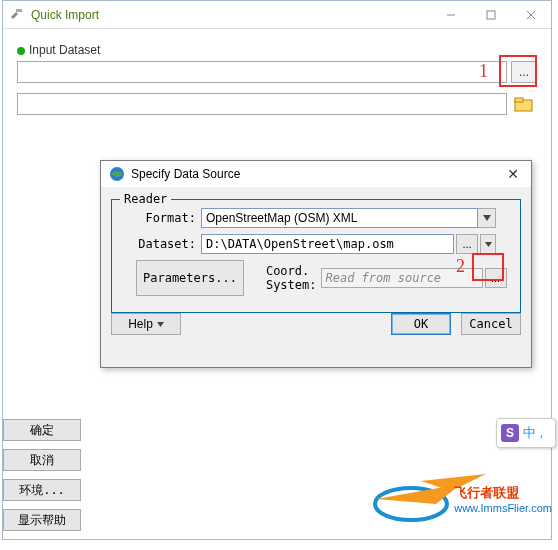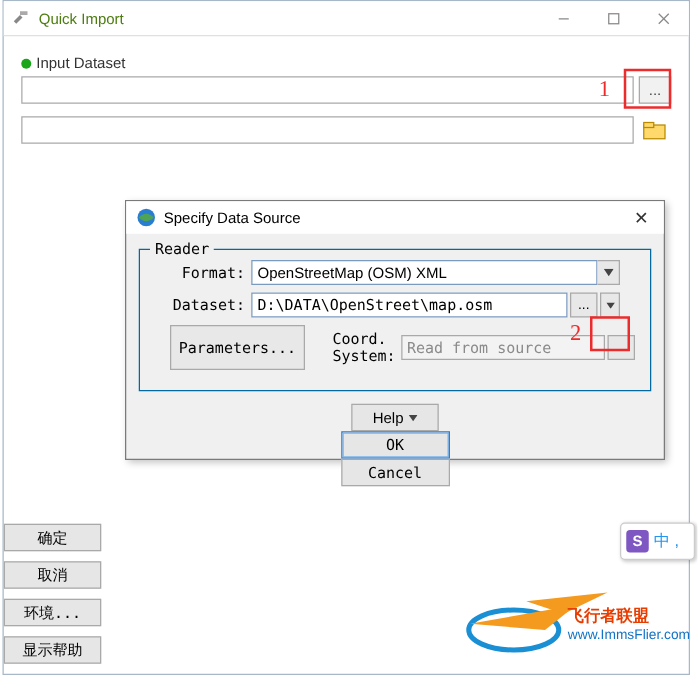--- a/index.html
+++ b/index.html
@@ -34,22 +34,22 @@
   .groupbox .legend { position:absolute; top:-8px; left:8px; background:#f0f0f0; padding:0 4px; font-size:12px; font-family:"SimSun",monospace;}
   .gb-row { display:flex; align-items:center; margin-bottom:6px;}
   .gb-label { width:60px; font-size:12px; font-family:"SimSun",monospace; text-align:right; margin-right:5px;}
   .combo { flex:1; height:20px; border:1px solid #7a9ac0; background:#fff; display:flex; align-items:center; padding:0 4px; font-size:12px; font-family:"SimSun",monospace;}
   .combo-arrow { width:18px; height:20px; border:1px solid #a9a9a9; border-left:none; background:#e8e8e8; display:flex; align-items:center; justify-content:center;}
   .ds-input { flex:1; height:20px; border:1px solid #7a9ac0; background:#fff; padding:0 4px; font-size:12px; font-family:"SimSun",monospace; color:#000;}
   .small-btn { width:22px; height:20px; border:1px solid #a9a9a9; background:#e8e8e8; margin-left:2px; display:flex; align-items:center; justify-content:center; font-size:11px;}
   .arrow-btn { width:16px; height:20px; border:1px solid #a9a9a9; background:#e8e8e8; margin-left:2px; display:flex; align-items:center; justify-content:center;}
   .params-btn { height:36px; border:1px solid #a9a9a9; background:#e8e8e8; padding:0 6px; font-size:12px; font-family:"SimSun",monospace;}
   .coord-label { font-size:12px; font-family:"SimSun",monospace; margin:0 4px;}
-  .coord-field { flex:1; height:20px; border:1px solid #a9a9a9; background:#f3f3f3; color:#8a8a8a; padding:0 4px; font-size:12px; font-family:"SimSun",monospace;}
-  .ds-btn { width:87px; height:22px; border:1px solid #a9a9a9; background:#e6e6e6; font-size:12px; font-family:"SimSun",monospace;}
+  .coord-field { flex:1; height:20px; border:1px solid #a9a9a9; background:#f3f3f3; color:#8a8a8a; padding:0 4px; font-size:12px; font-family:"SimSun",monospace;font-style:italic;}
+  .ds-btn { width:60px; height:22px; border:1px solid #a9a9a9; background:#e6e6e6; font-size:12px; font-family:"SimSun",monospace;}
   .ds-btn.default { border:1px solid #2a7ed2; box-shadow:0 0 0 1px #7ab5ea inset;}
   .help-btn { width:70px; height:22px; border:1px solid #a9a9a9; background:#e6e6e6; font-size:12px; font-family:"SimSun",monospace; display:flex; align-items:center; justify-content:center; gap:4px;}
 
   
   .bottom-bar { position:absolute; left:0; right:0; bottom:8px; display:flex; justify-content:flex-end; gap:8px; padding-right:14px;flex-direction:column;}
   .bottom-bar .ds-btn { width:78px;}
 
   
   .wm-logo { position:absolute; right:2px; bottom:26px; width:190px; height:55px; pointer-events:none;}
   .wm-text { position:absolute; right:6px; bottom:36px; text-align:left; font-size:13px; font-weight:bold; pointer-events:none;margin-left:20px;}
@@ -154,21 +154,21 @@
           </div>
       </div>
       <div class="gb-row">
         <button class="params-btn">Parameters...</button>
         <div style="flex:0 0 18px"></div>
         <div class="coord-label">Coord. System:</div>
         <input class="coord-field" readonly="" value="Read from source" style="">
         <button class="small-btn">...</button>
       </div>
     </div>
-    <div style="display:flex; align-items:center; margin-top:10px;flex-direction:column;">
+    <div style="display:flex; align-items:center; margin-top:0;">
       <button class="help-btn">
           <span>Help</span>
           <svg width="7" height="5">
             <path d="M0 0 L7 0 L3.5 5 Z" fill="#444"></path>
           </svg>
         </button>
       <div style="flex:1"></div>
       <button class="ds-btn default">OK</button>
       <div style="width:10px"></div>
       <button class="ds-btn">Cancel</button>

